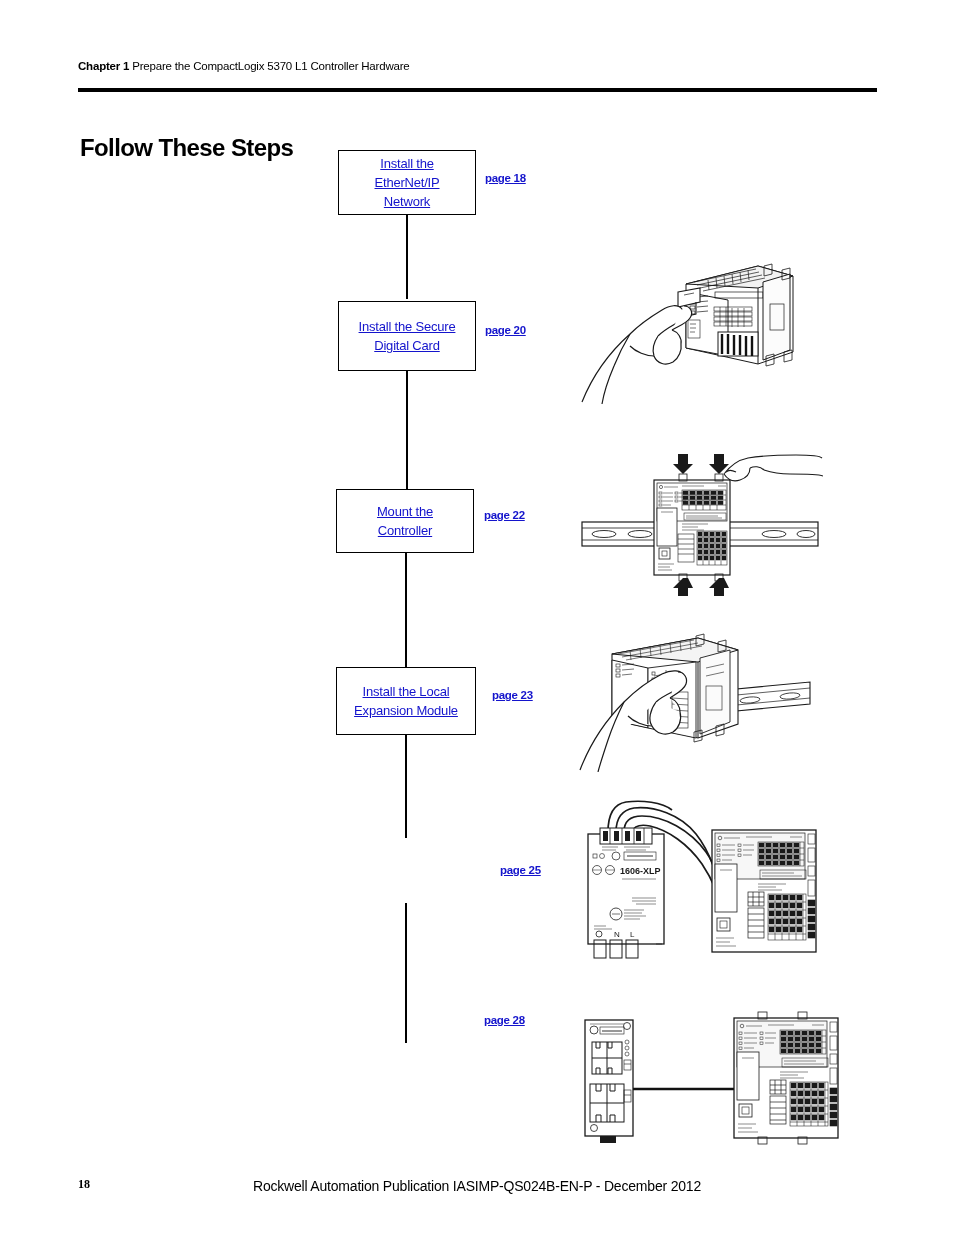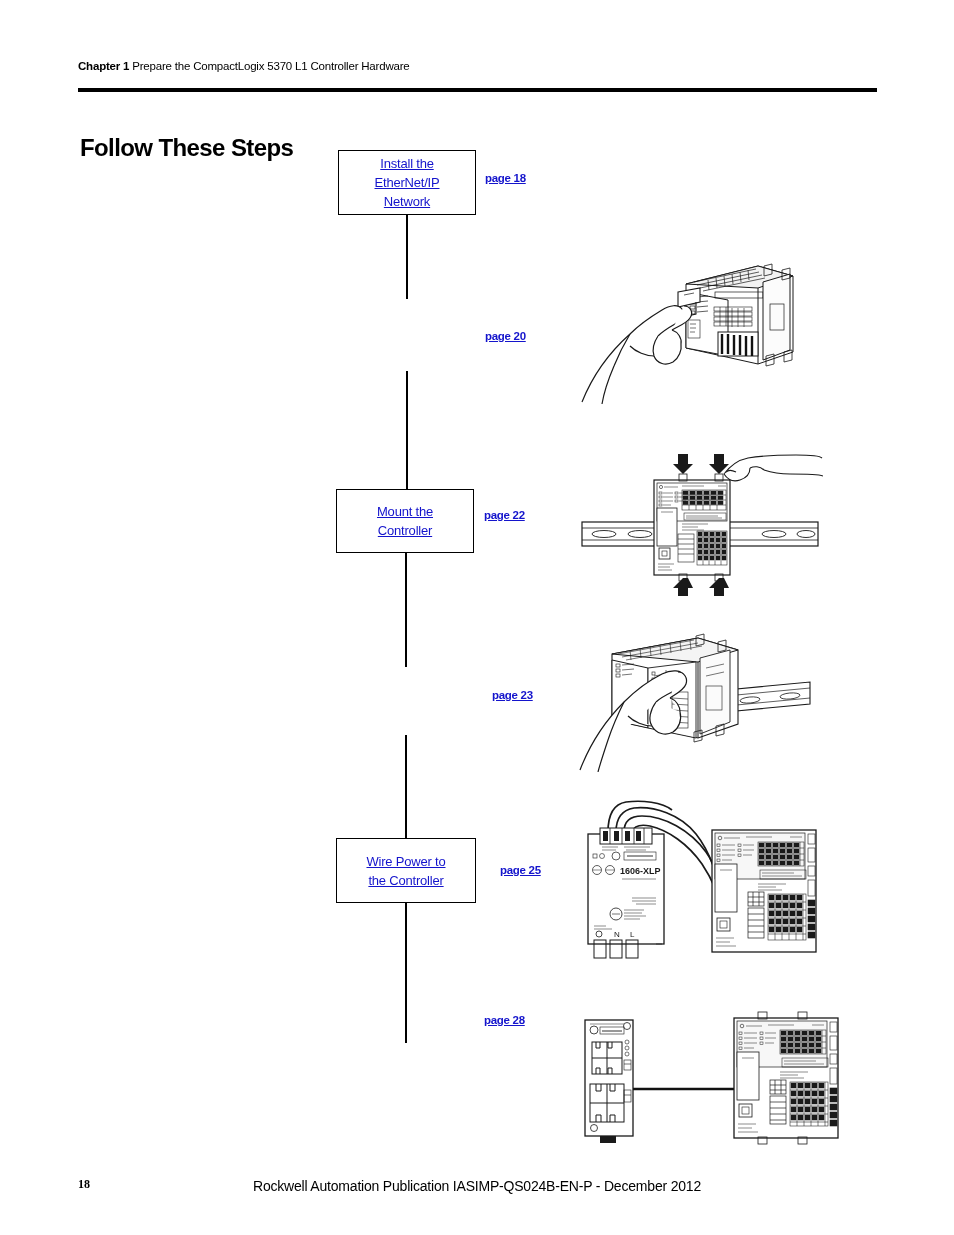--- a/index.html
+++ b/index.html
@@ -137,34 +137,38 @@
   <div class="flow-connector" style="left:405px; top:735px; height:103px;"></div>
   <div class="flow-connector" style="left:405px; top:903px; height:140px;"></div>
 
   <div class="flow-box" style="left:338px; top:150px; width:138px; height:65px;">
     <span class="flow-box-link">Install the
 EtherNet/IP
 Network</span>
   </div>
   <div class="page-ref" style="left:485px; top:172px;">page 18</div>
 
-  <div class="page-ref" style="left:485px; top:324px;margin-top:6px;">page 20</div>
+  <div class="flow-box" style="left:338px; top:301px; width:138px; height:70px;">
+    <span class="flow-box-link">Install the Secure
+Digital Card</span>
+  </div>
+  <div class="page-ref" style="left:485px; top:324px;">page 20</div>
 
   <div class="flow-box" style="left:336px; top:489px; width:138px; height:64px;">
     <span class="flow-box-link">Mount the
 Controller</span>
   </div>
   <div class="page-ref" style="left:484px; top:509px;">page 22</div>
 
+  <div class="flow-box" style="left:336px; top:667px; width:140px; height:68px;">
+    <span class="flow-box-link">Install the Local
+Expansion Module</span>
+  </div>
   <div class="page-ref" style="left:492px; top:689px;">page 23</div>
 
-  <div class="flow-box" style="left:336px; top:838px; width:140px; height:65px;">
-    <span class="flow-box-link">Wire Power to
-the Controller</span>
-  </div>
   <div class="page-ref" style="left:484px; top:864px;margin-left:16px;">page 25</div>
 
   <div class="page-ref" style="left:484px; top:1014px;">page 28</div>
 </div>
 
 <div class="illus" style="left:578px; top:252px;">
 <svg width="230" height="155" viewBox="0 0 230 155" fill="none" stroke="#1a1a1a" stroke-width="1">
 
   <g>
     <path d="M108 32 L180 14 L215 24 L215 100 L180 112 L108 96 Z" fill="#ffffff"></path>

